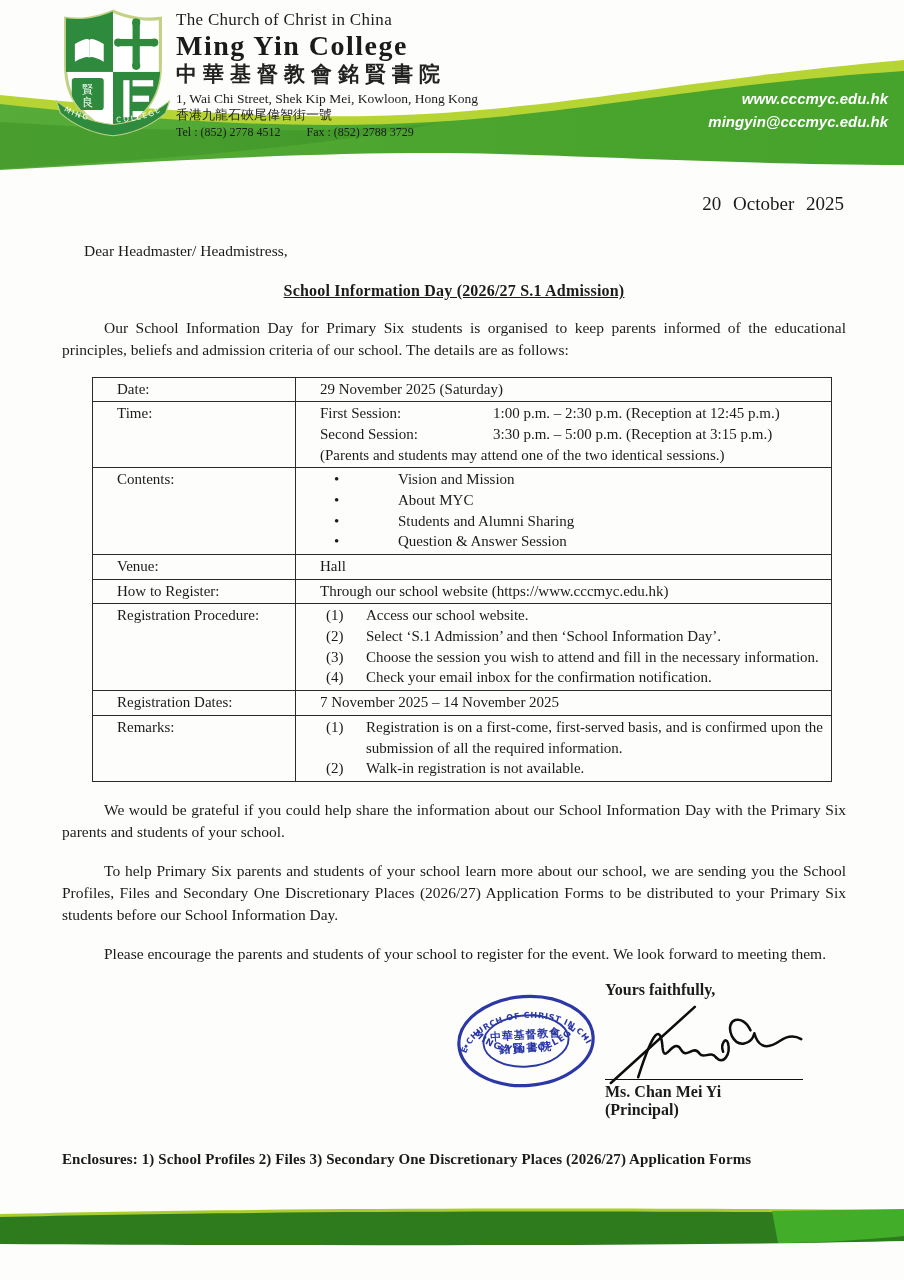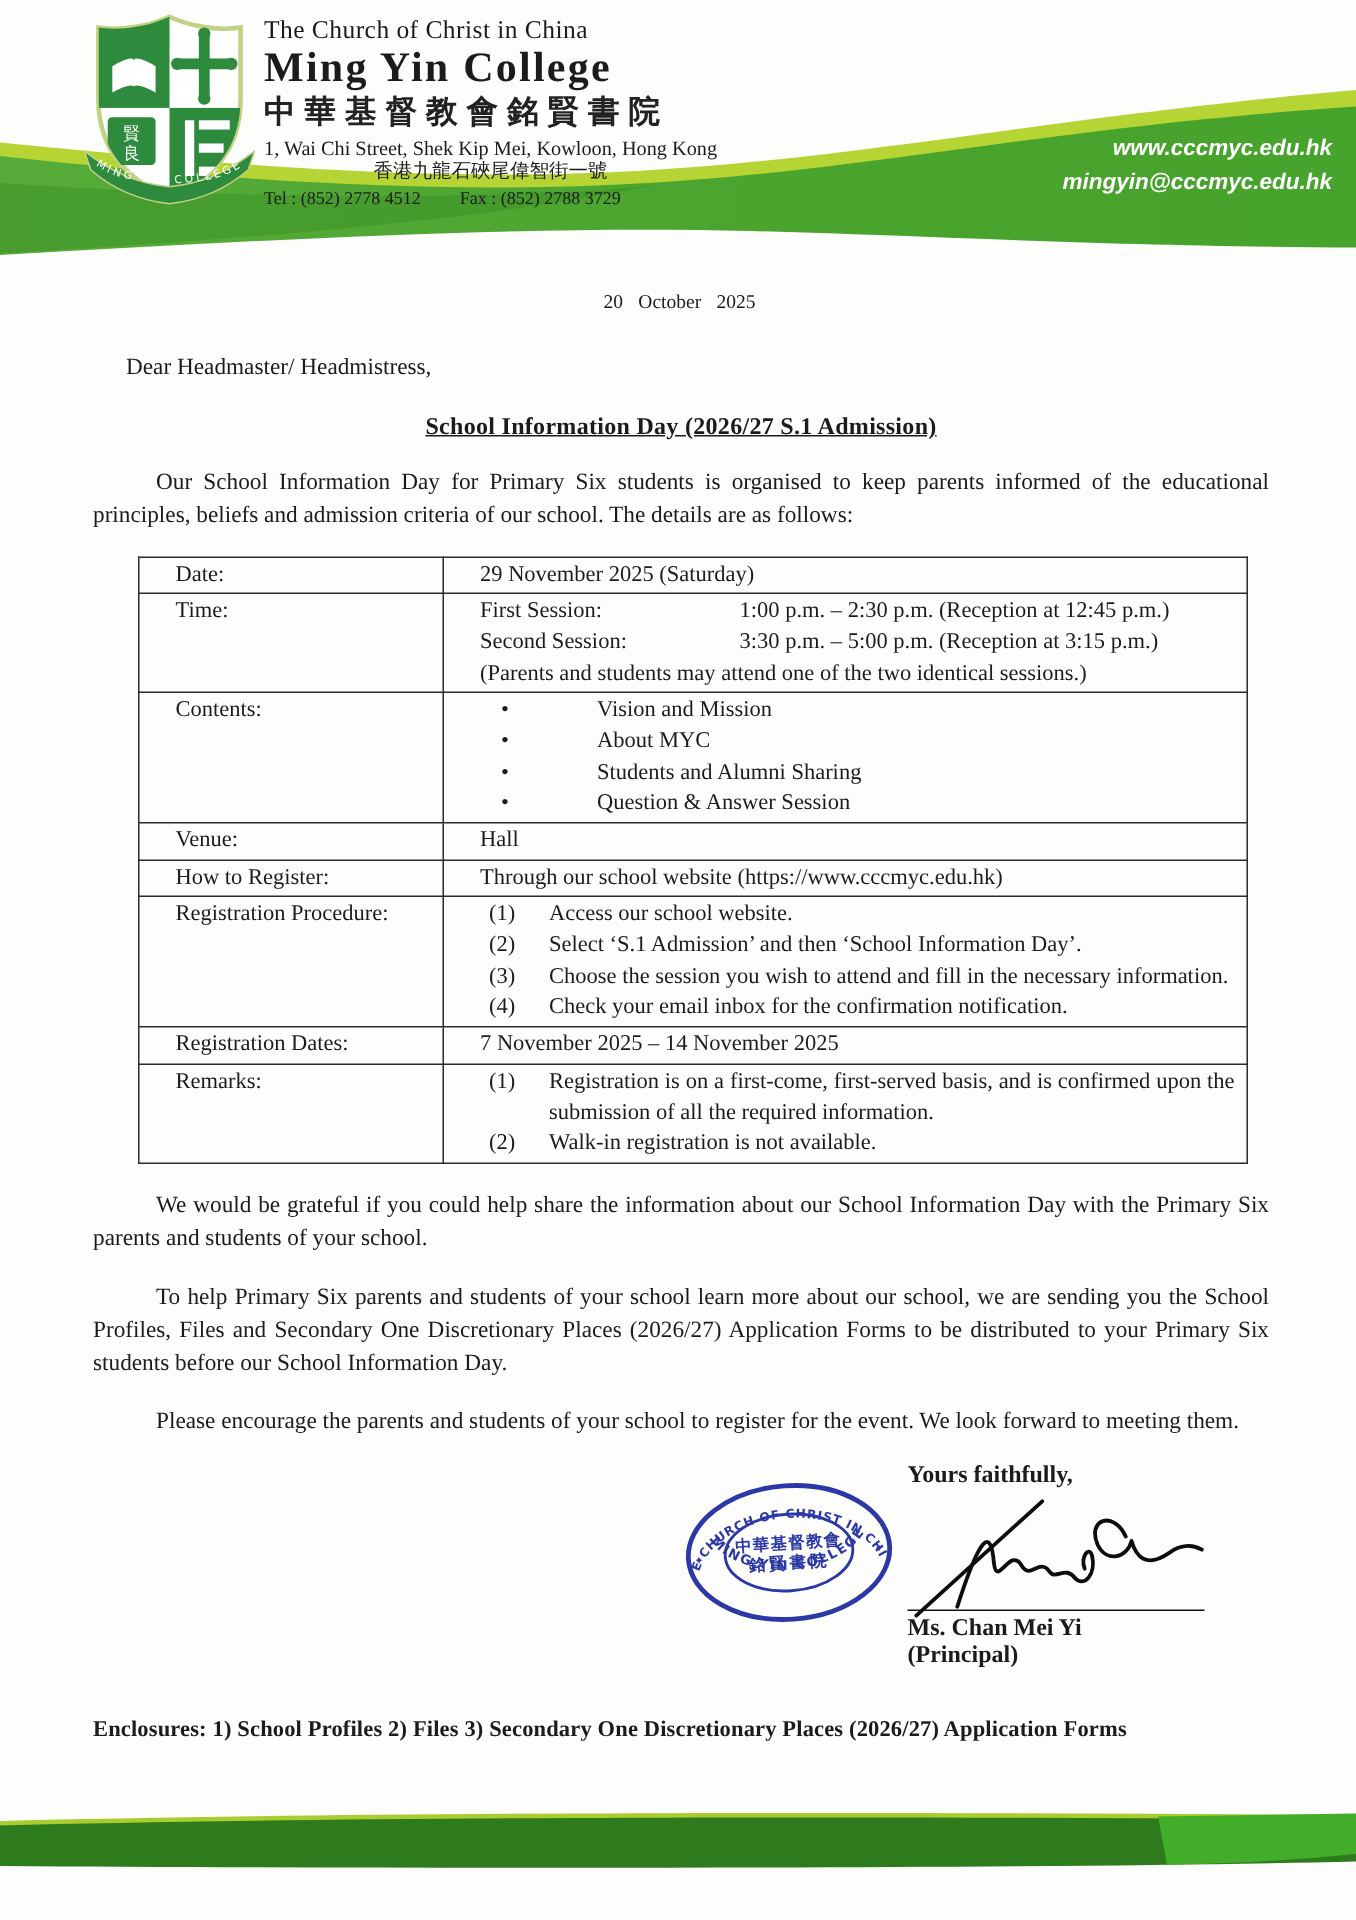--- a/index.html
+++ b/index.html
@@ -10,29 +10,29 @@
   }
   
   .hdr-wave{position:absolute;top:0;left:0;width:904px;height:180px;z-index:0;}
   .hdr-content{position:absolute;top:0;left:0;width:904px;height:180px;z-index:1;}
   .crest{position:absolute;left:56px;top:6px;width:114px;height:136px;}
   .hdr-text{position:absolute;left:176px;top:10px;line-height:1.12;}
   .org-line{font-size:17px;letter-spacing:.3px;}
   .school-name{font-size:28px;font-weight:bold;letter-spacing:1.5px;margin-top:1px;}
   .school-zh{font-size:21px;letter-spacing:6px;margin-top:2px;font-family:"DejaVu Sans","Liberation Sans",sans-serif;font-weight:600;color:#222;}
   .addr-en{font-size:13.5px;margin-top:4px;}
-  .addr-zh{font-size:13px;margin-top:2px;font-family:"DejaVu Sans",sans-serif;text-align:center;}
+  .addr-zh{font-size:13px;margin-top:2px;font-family:"DejaVu Sans",sans-serif;}
   .telfax{font-size:12px;margin-top:3px;}
   .telfax .gap{display:inline-block;width:26px;}
   .hdr-links{position:absolute;right:16px;top:88px;z-index:2;text-align:right;
     color:#fff;font-style:italic;font-weight:bold;font-size:15px;line-height:1.5;
     font-family:"Liberation Sans","DejaVu Sans",sans-serif;}
   
   .letter{position:absolute;top:180px;left:62px;width:784px;z-index:1;font-size:15.5px;}
-  .date-line{text-align:center;margin:13px 2px 0 0;word-spacing:7px;font-size:13px;}
+  .date-line{text-align:right;margin:13px 2px 0 0;word-spacing:7px;font-size:19px;}
   .salutation{margin:27px 0 0 22px;}
   .letter-title{margin-top:22px;text-align:center;font-weight:bold;font-size:16px;
     text-decoration:underline;letter-spacing:.2px;}
   .para{margin-top:17px;text-align:justify;text-indent:42px;line-height:1.42;}
   
   table.details{border-collapse:collapse;margin:15px 0 0 30px;width:740px;font-size:15px;}
   table.details td{border:1px solid #2b2b2b;padding:1px 8px 2px 24px;vertical-align:top;line-height:1.38;}
   table.details{border:1.5px solid #2b2b2b;}
   td.lbl{width:170px;}
   .sess{display:flex;gap:15px;}

